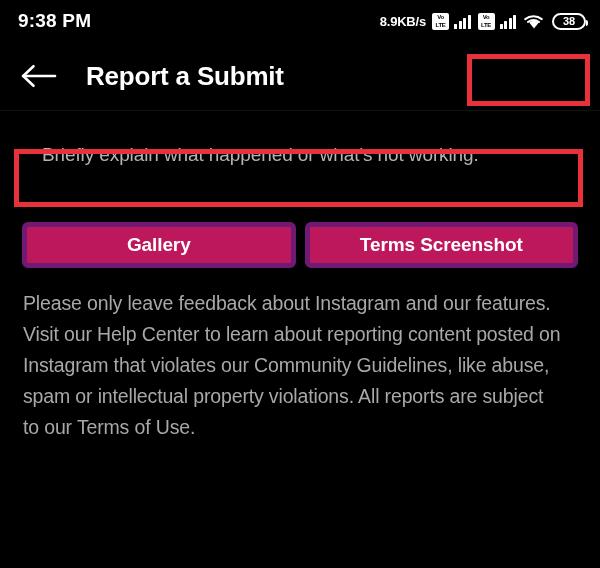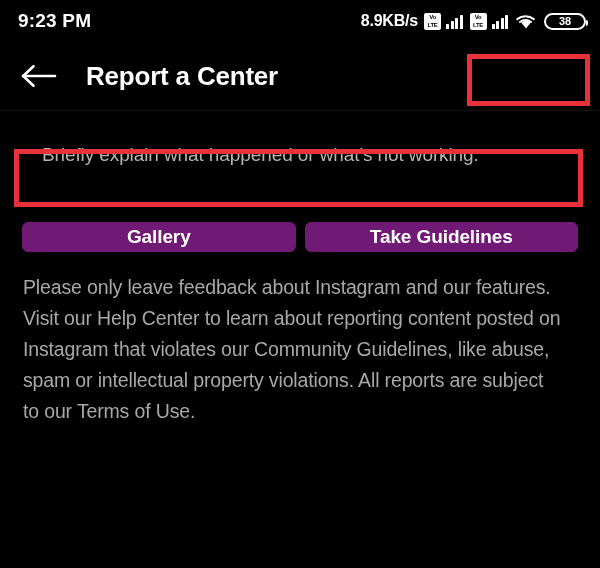--- a/index.html
+++ b/index.html
@@ -34,21 +34,21 @@
     letter-spacing: 0.2px;
   }
 
   .status-right {
     display: flex;
     align-items: center;
     gap: 5px;
   }
 
   .net-speed {
-    font-size: 16px;
+    font-size: 13px;
     font-weight: bold;
     color: #ffffff;
     letter-spacing: -0.2px;
     margin-right: 1px;
   }
 
   .volte-badge {
     width: 17px;
     height: 17px;
     background: #ffffff;
@@ -79,21 +79,21 @@
     border-radius: 0.5px;
   }
   .signal-bars i:nth-child(1) { height: 5px; }
   .signal-bars i:nth-child(2) { height: 8px; }
   .signal-bars i:nth-child(3) { height: 11px; }
   .signal-bars i:nth-child(4) { height: 14px; }
 
   .wifi-icon { display: block; }
 
   .battery {
-    width: 42px;
+    width: 34px;
     height: 17px;
     border: 2px solid #ffffff;
     border-radius: 9px;
     display: flex;
     align-items: center;
     justify-content: center;
     position: relative;
     margin-left: 2px;
   }
   .battery::after {
@@ -191,24 +191,24 @@
 
   .attach-row {
     display: flex;
     gap: 9px;
     margin-top: 20px;
     padding: 0 2px;
   }
 
   .attach-button {
     flex: 1;
-    height: 30px;
-    border: 1px solid #701a75;
+    height: 46px;
+    border: 5px solid #701a75;
     border-radius: 6px;
-    background: #701a75;
+    background: #be185d;
     display: flex;
     align-items: center;
     justify-content: center;
     color: #ffffff;
     font-size: 19px;
     font-weight: bold;
     letter-spacing: -0.1px;
   }
 
   .disclaimer {
@@ -218,21 +218,21 @@
     line-height: 31px;
     color: #a8a8a8;
     letter-spacing: -0.15px;
     max-width: 545px;
   }
 </style>
 </head>
 <body>
 
 <div class="status-bar">
-  <div class="status-time">9:23 PM</div>
+  <div class="status-time">9:38 PM</div>
 
   <div class="status-right">
     <div class="net-speed">8.9KB/s</div>
 
     <div class="volte-badge">
       <span>Vo</span>
       <span>LTE</span>
     </div>
 
     <div class="signal-bars">
@@ -267,33 +267,33 @@
 </div>
 
 <div class="header">
   <div class="back-button">
     <svg width="38" height="26" viewBox="0 0 38 26">
       <path d="M3 13 H35" stroke="#ffffff" stroke-width="2.6" stroke-linecap="round" fill="none"></path>
       <path d="M13.5 3.2 L3.2 13 L13.5 22.8" stroke="#ffffff" stroke-width="2.6" stroke-linecap="round" stroke-linejoin="round" fill="none"></path>
     </svg>
   </div>
 
-  <div class="page-title">Report a Center</div>
+  <div class="page-title">Report a Submit</div>
 
 </div>
 <div class="header-divider"></div>
 
 <div class="content">
 
   <div class="feedback-input">
     <span class="feedback-placeholder">Briefly explain what happened or what's not working.</span>
   </div>
 
   <div class="attach-row">
     <div class="attach-button">Gallery</div>
-    <div class="attach-button">Take Guidelines</div>
+    <div class="attach-button">Terms Screenshot</div>
   </div>
 
   <div class="disclaimer">Please only leave feedback about Instagram and our features. Visit our Help Center to learn about reporting content posted on Instagram that violates our Community Guidelines, like abuse, spam or intellectual property violations. All reports are subject to our Terms of Use.</div>
 </div>
 
 <div class="annot annot-submit"></div>
 <div class="annot annot-input"></div>
 
 </body></html>

